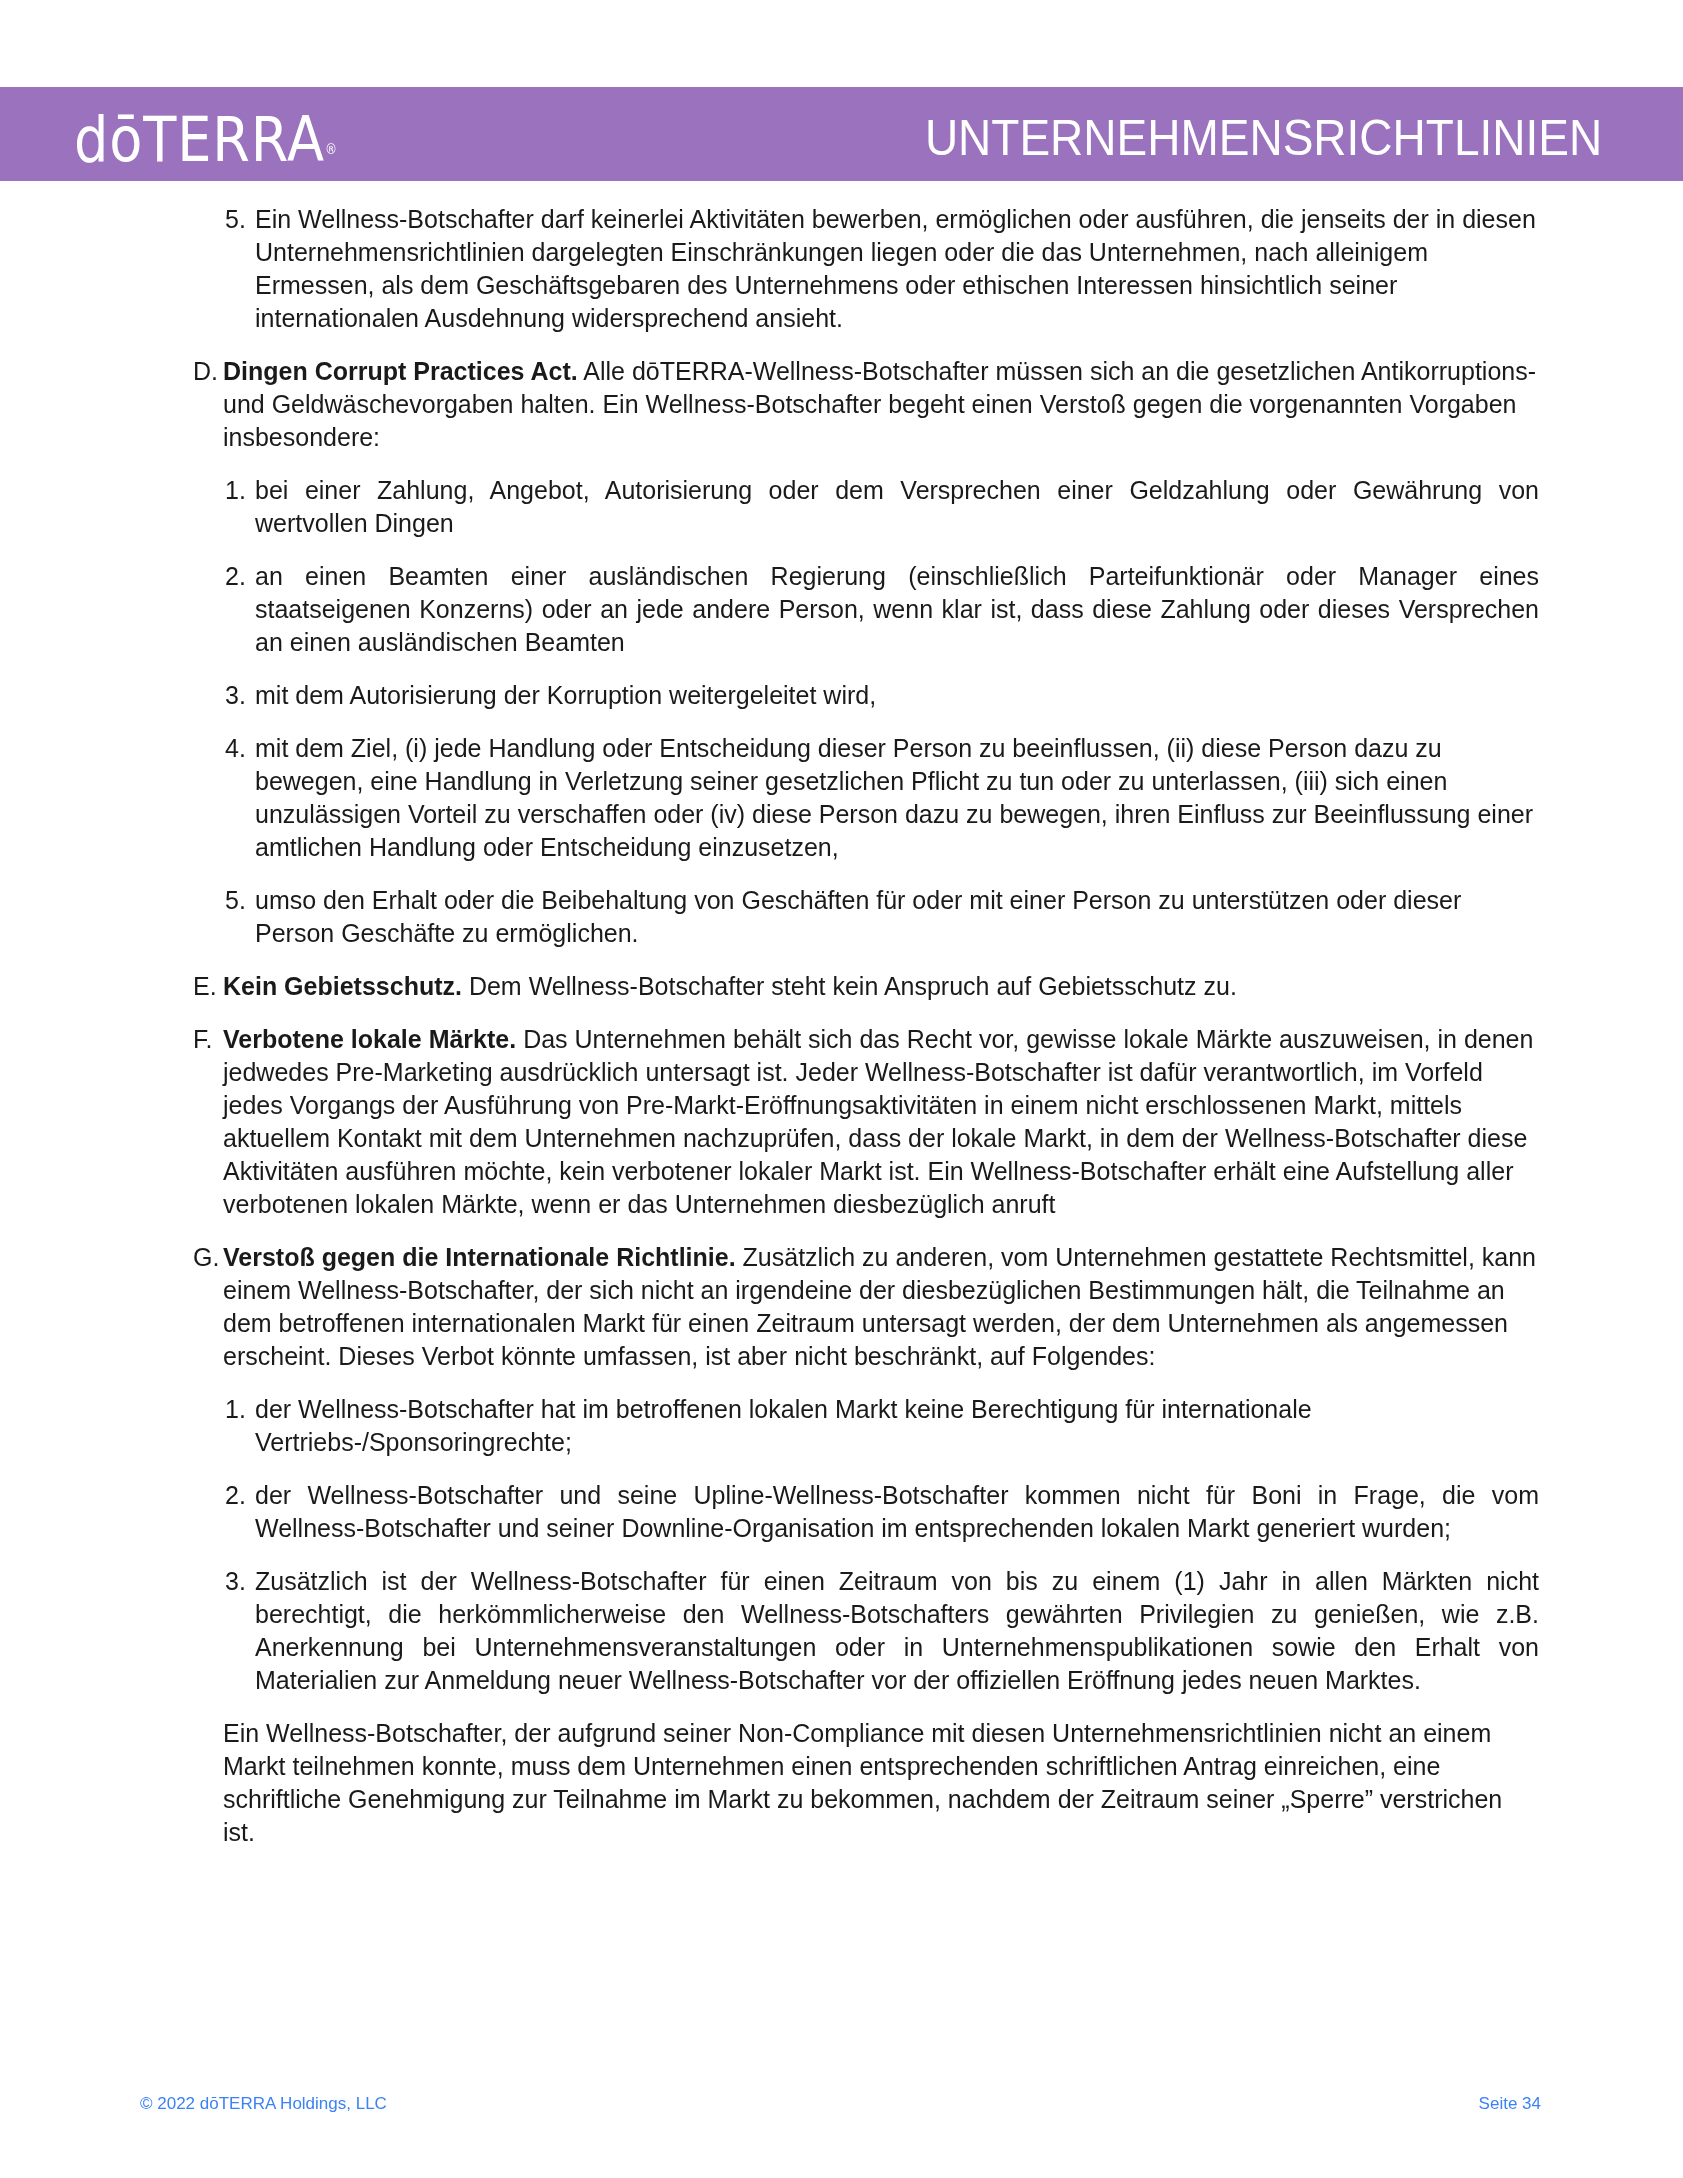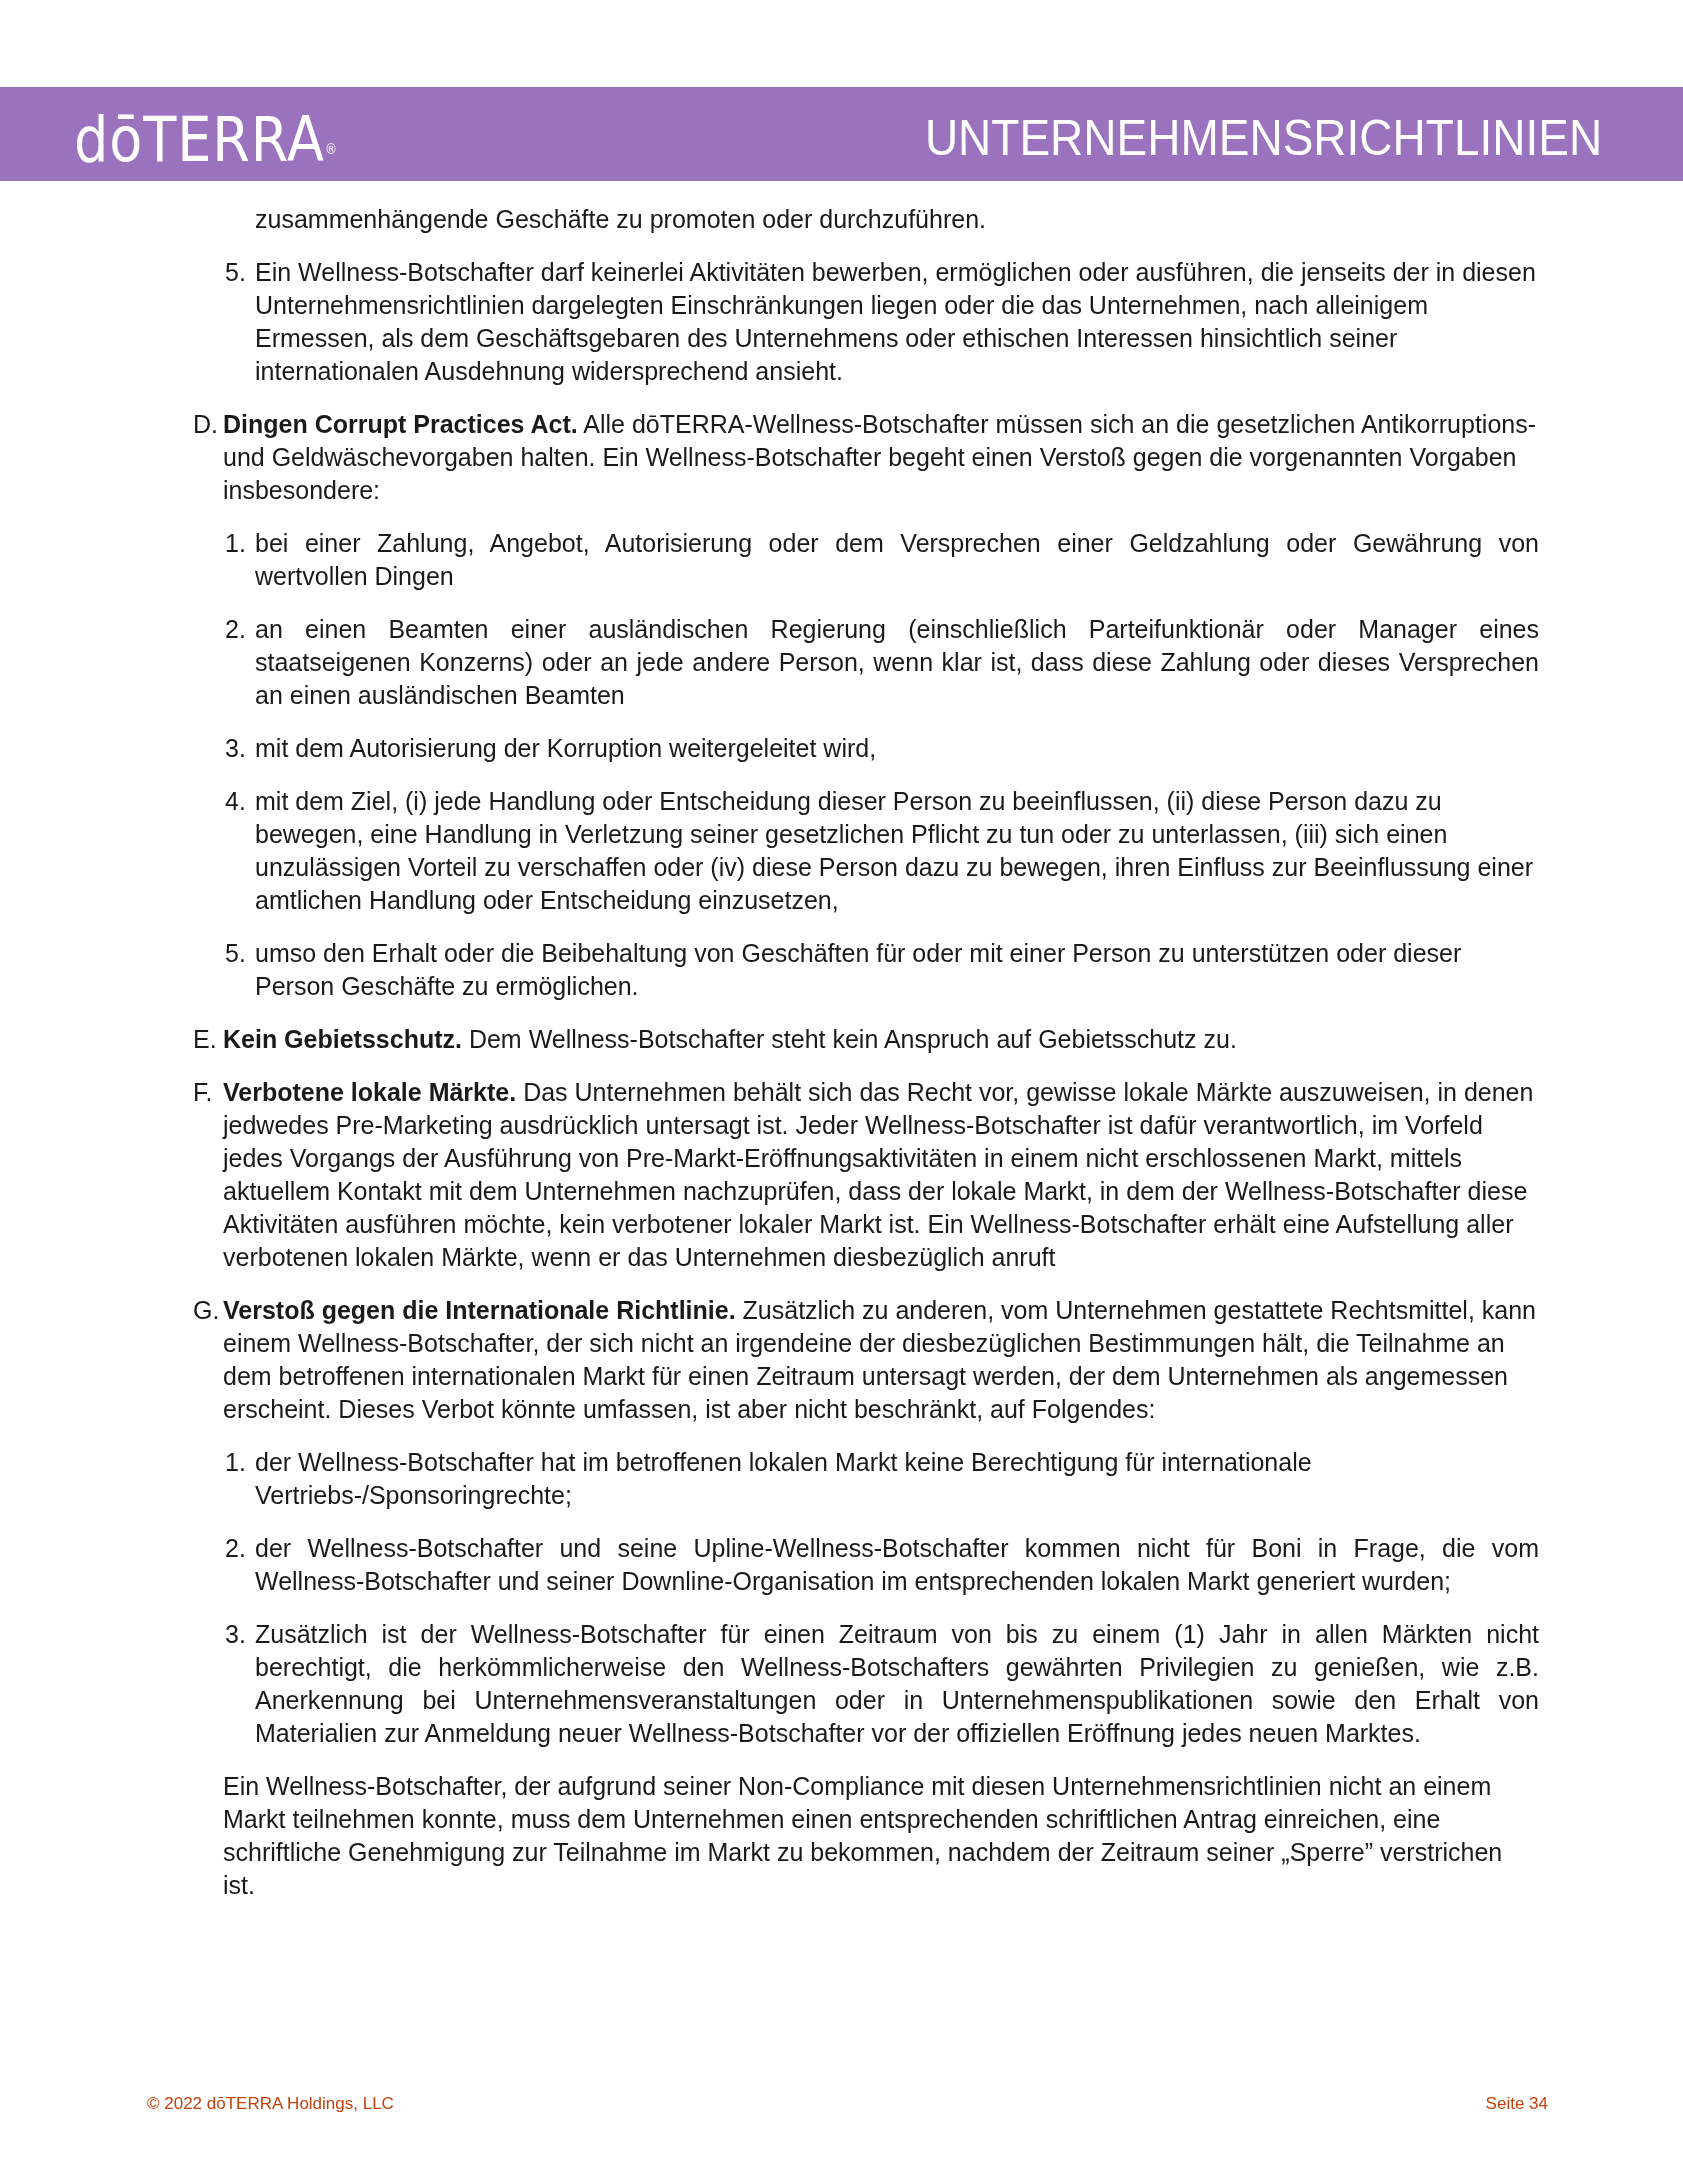--- a/index.html
+++ b/index.html
@@ -18,35 +18,34 @@
              line-height: 33px; }
   .p { margin: 0 0 20px 0; }
   .cont { padding-left: 62px; }
   .l1 { position: relative; padding-left: 30px; }
   .l1 .mk { position: absolute; left: 0; top: 0; }
   .l2 { position: relative; padding-left: 62px; }
   .l2 .mk { position: absolute; left: 32px; top: 0; }
   .just { text-align: justify; }
   b { font-weight: bold; }
   .para { padding-left: 30px; }
-  .footer { position: absolute; top: 2094px; left: 147px; width: 1401px; font-size: 17px;
-            color: #c2410c; }
+  .footer { position: absolute; top: 2094px; left: 140px; width: 1401px; font-size: 17px;
+            color: #3b82f6; }
   .footer .right { position: absolute; right: 0; top: 0; }
 </style>
 </head>
 <body>
 
 <div class="header">
   <div class="logo"><span>dōTERRA</span><sup>®</sup></div>
   <div class="header-title">UNTERNEHMENSRICHTLINIEN</div>
 </div>
 
 <div class="content">
 
-  <div class="p cont">zusammenhängende Geschäfte zu promoten oder durchzuführen.</div>
 
   <div class="p l2">
     <span class="mk">5.</span>
     <span>Ein Wellness-Botschafter darf keinerlei Aktivitäten bewerben, ermöglichen oder ausführen, die jenseits der in diesen Unternehmensrichtlinien dargelegten Einschränkungen liegen oder die das Unternehmen, nach alleinigem Ermessen, als dem Geschäftsgebaren des Unternehmens oder ethischen Interessen hinsichtlich seiner internationalen Ausdehnung widersprechend ansieht.</span>
   </div>
 
   <div class="p l1">
     <span class="mk">D.</span>
     <b>Dingen Corrupt Practices Act.</b><span> Alle dōTERRA-Wellness-Botschafter müssen sich an die gesetzlichen Antikorruptions- und Geldwäschevorgaben halten. Ein Wellness-Botschafter begeht einen Verstoß gegen die vorgenannten Vorgaben insbesondere:</span>
   </div>

